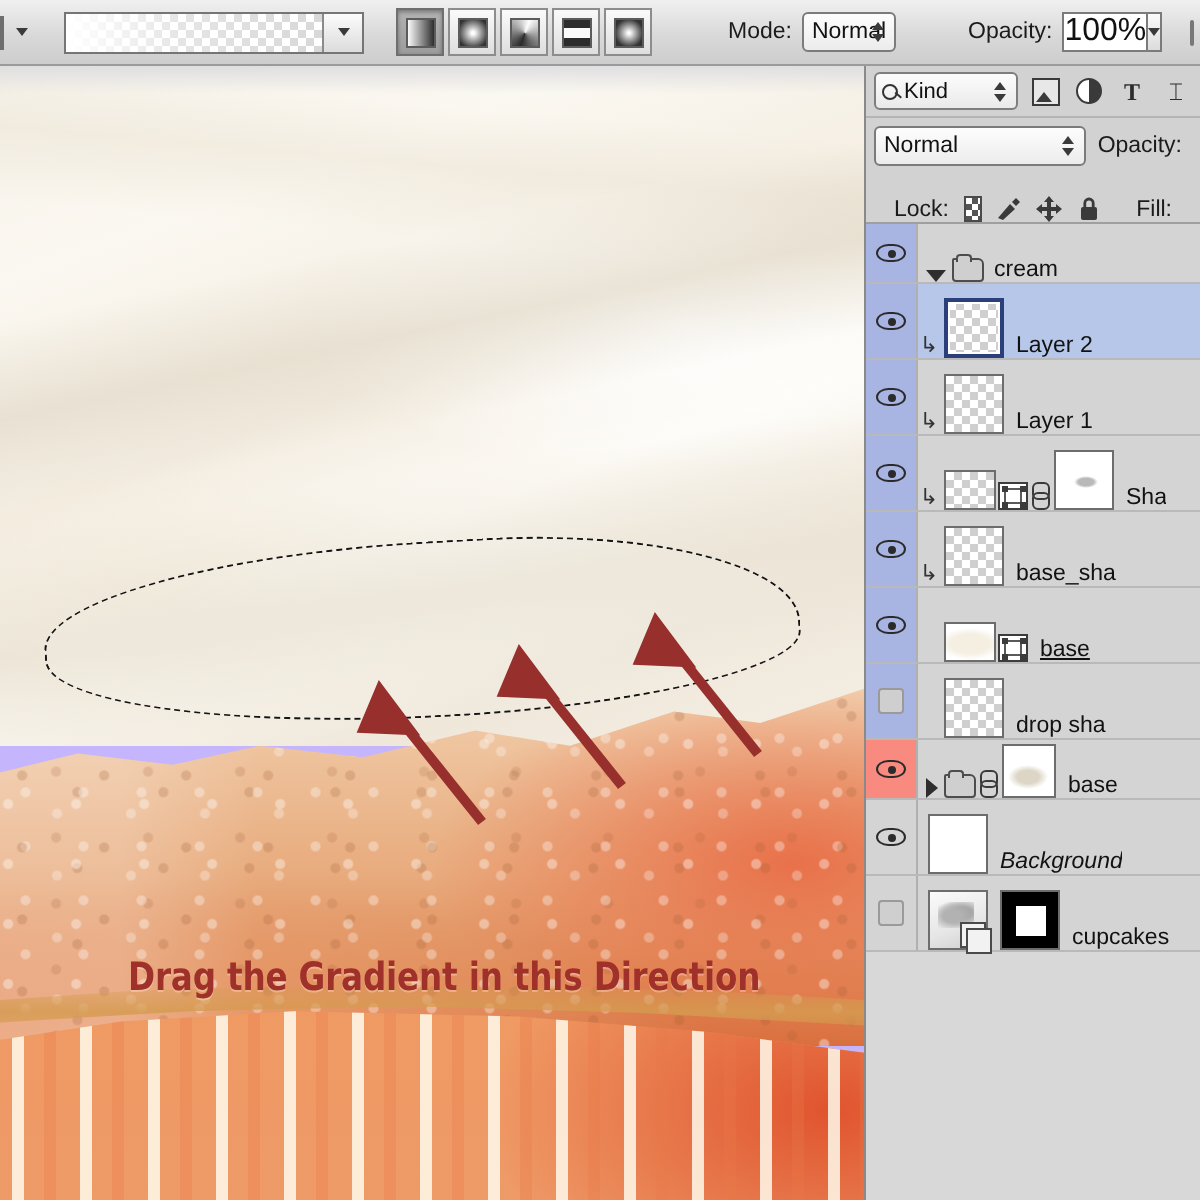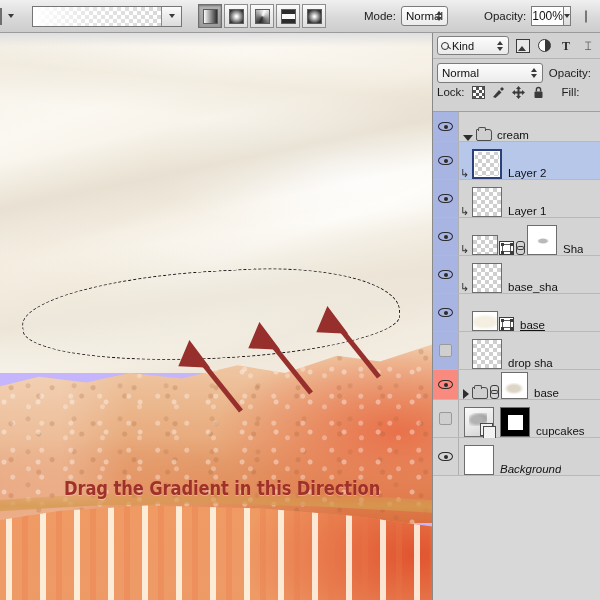--- a/index.html
+++ b/index.html
@@ -76,21 +76,21 @@
   }
   .stepper { position:absolute; right:5px; top:50%; transform:translateY(-50%);
              display:flex; flex-direction:column; gap:2px; }
   .stepper i { display:block; width:0;height:0;border-left:3.5px solid transparent;
                border-right:3.5px solid transparent; }
   .stepper i.up { border-bottom:4px solid #3a3a3a; }
   .stepper i.dn { border-top:4px solid #3a3a3a; }
 
   .opacity-field {
     width:44px;height:20px;border:1px solid #7b7b7b;background:#fff;
-    display:flex;align-items:center;justify-content:center;font-size:12px;color:#111;
+    display:flex;align-items:center;justify-content:center;font-size:16px;color:#111;
   }
   .opacity-drop{
     width:17px;height:20px;border:1px solid #7b7b7b;border-left:none;
     background:linear-gradient(#fbfbfb,#dcdcdc);display:flex;align-items:center;justify-content:center;
   }
   .chk { width:13px;height:13px;border:1px solid #787878;background:#fff;border-radius:2px;margin-right:5px; }
 
   
   #canvas {
     position:absolute; left:0; top:33px; width:432px; height:580px; overflow:hidden;
@@ -213,21 +213,21 @@
   #blend-row{
     height:27px; display:flex; align-items:center; padding:0 4px;
     background:#d2d2d2;
   }
   .blend-box{
     width:108px;height:20px;border:1px solid #7b7b7b;border-radius:3px;
     background:linear-gradient(#fdfdfd,#ececec);
     display:flex;align-items:center;padding:0 4px;position:relative;font-size:11.5px;color:#111;
   }
   #lock-row{
-    height:26px;display:flex;align-items:flex-start;padding:0 4px;gap:7px;
+    height:26px;display:flex;align-items:flex-end;padding:0 14px;gap:7px;
     background:#d2d2d2; border-bottom:1px solid #9f9f9f;
   }
   .lk{width:13px;height:13px;display:flex;align-items:center;justify-content:center;}
   .lk-trans{
     background-image:
       linear-gradient(45deg,#555 25%,transparent 25%,transparent 75%,#555 75%),
       linear-gradient(45deg,#555 25%,transparent 25%,transparent 75%,#555 75%);
     background-size:6px 6px;background-position:0 0,3px 3px;background-color:#fff;
     border:1px solid #4a4a4a;
   }
@@ -537,30 +537,30 @@
           </div>
         <span class="disc-arrow closed"></span>
         <span class="folder" style="margin-right:2px"></span>
         <span class="link-icon"></span>
         <span class="thumb base-blob" style="width:27px;height:27px"></span>
         <span class="lname">base</span>
       </div>
 
       <div class="row">
         <div class="eye-cell gray">
+            <span class="eye"></span>
+          </div>
+        <span class="thumb" style="margin-left:5px;background:#fff"></span>
+        <span class="lname italic">Background</span>
+      </div>
+
+      <div class="row">
+        <div class="eye-cell gray">
             <span class="eye-off"></span>
           </div>
         <span class="thumb smart" style="margin-left:5px"></span>
         <span class="thumb mask-black"></span>
         <span class="lname">cupcakes</span>
       </div>
 
-      <div class="row">
-        <div class="eye-cell gray">
-            <span class="eye"></span>
-          </div>
-        <span class="thumb" style="margin-left:5px;background:#fff"></span>
-        <span class="lname italic">Background</span>
-      </div>
-
     </div>
   </div>
 </div>
 
 </body></html>

